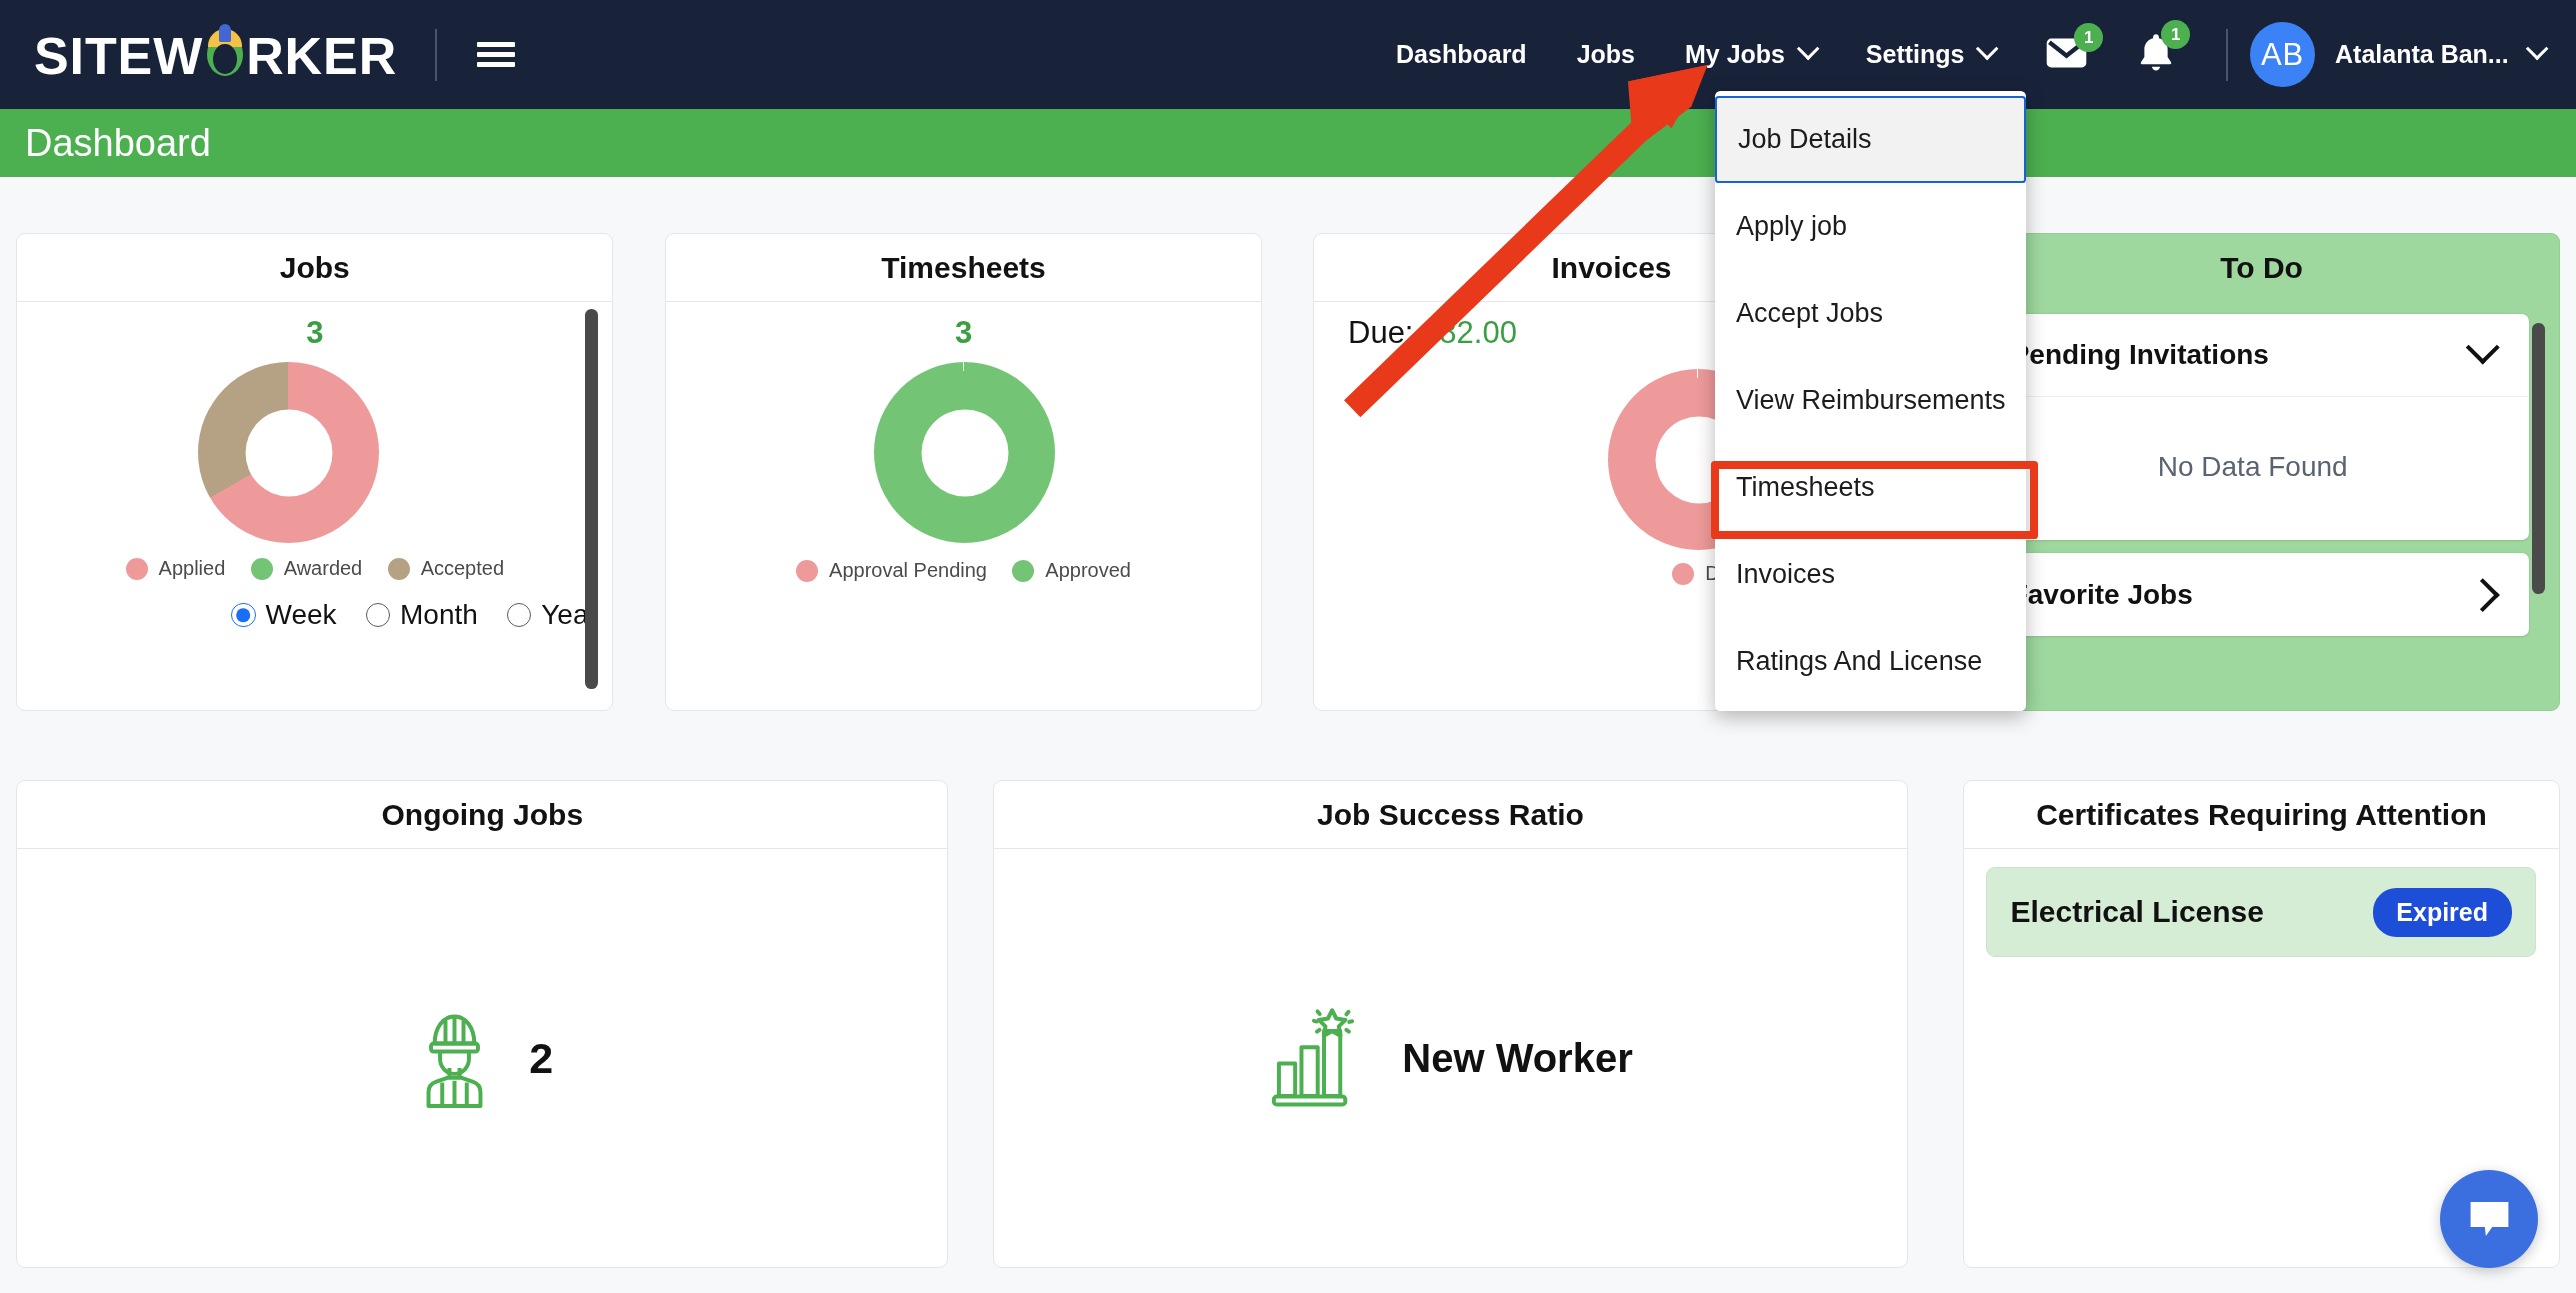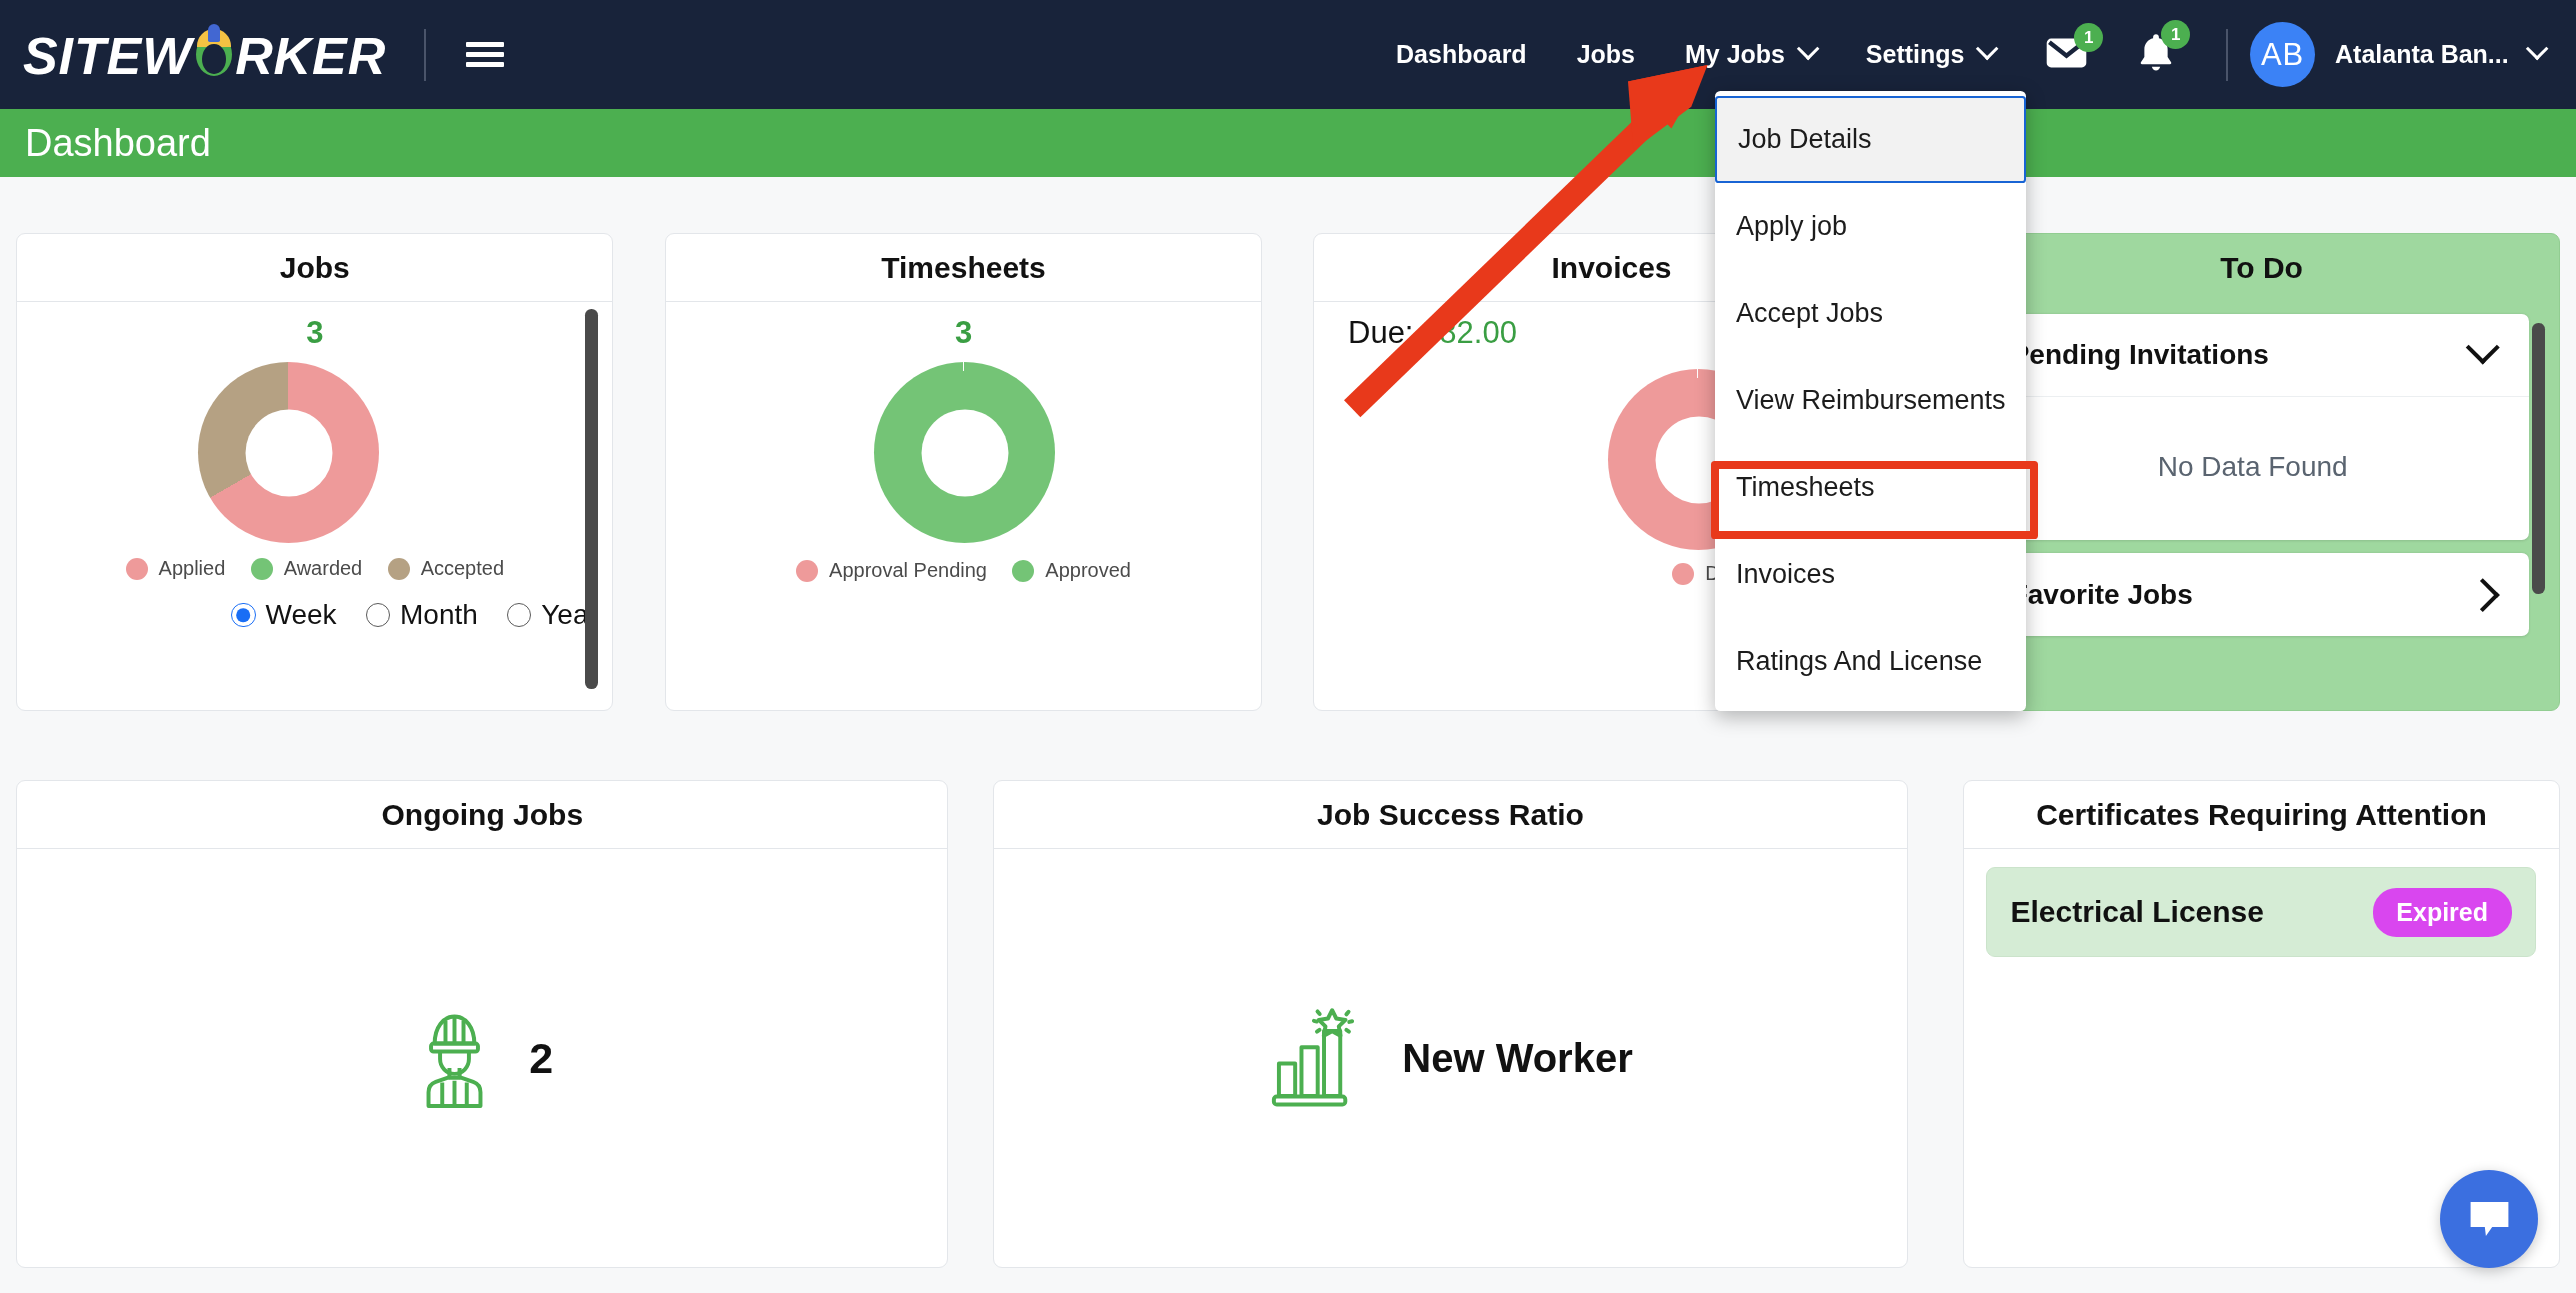--- a/index.html
+++ b/index.html
@@ -9,21 +9,21 @@
     background: #f7f8f9;
     overflow: hidden;
   }
   #root { position: relative; width: 2576px; height: 1293px; }
 
   
   .topbar {
     position: absolute; left: 0; top: 0; width: 2576px; height: 109px;
     background: #18233a; display: flex; align-items: center;
   }
-  .brand { display: flex; align-items: center; padding-left: 23px; font-style: italic; }
+  .brand { display: flex; align-items: center; padding-left: 34px; }
   .brand-text {
     color: #ffffff; font-size: 52px; font-weight: 700; letter-spacing: 0.9px;
     font-family: "Liberation Sans", sans-serif; line-height: 1; white-space: nowrap;
   }
   .brand-o { position: relative; display: inline-block; width: 43px; height: 51px; vertical-align: -5.4px; }
   .brand-o .helmet-body {
     position: absolute; left: 3.6px; top: 5.4px; width: 36px; height: 43px;
     border-radius: 50%; background: #4caf50;
   }
   .brand-o .helmet-face {
@@ -145,21 +145,21 @@
   .big-num { font-size: 43px; font-weight: 700; color: #111; margin-left: 31px; }
   .big-label { font-size: 40px; font-weight: 700; color: #111; margin-left: 40px; white-space: nowrap; }
 
   
   .cert-item {
     position: absolute; background: #d5ecd5; border: 0.9px solid #cbe3cb; border-radius: 9px;
     display: flex; align-items: center; justify-content: space-between; padding: 0 23.5px;
   }
   .cert-name { font-size: 30px; font-weight: 700; color: #111; }
   .cert-badge {
-    background: #d946ef; color: #fff; font-size: 25px; font-weight: 700;
+    background: #1d4ed8; color: #fff; font-size: 25px; font-weight: 700;
     border-radius: 23.5px; padding: 10px 23.5px;
   }
 
   
   .dropdown {
     position: absolute; background: #ffffff; border-radius: 5.4px;
     box-shadow: 0 5.4px 20px rgba(0,0,0,.28); z-index: 40; padding: 5.4px 0;
   }
   .dd-item {
     height: 87px; display: flex; align-items: center; padding-left: 21px;

